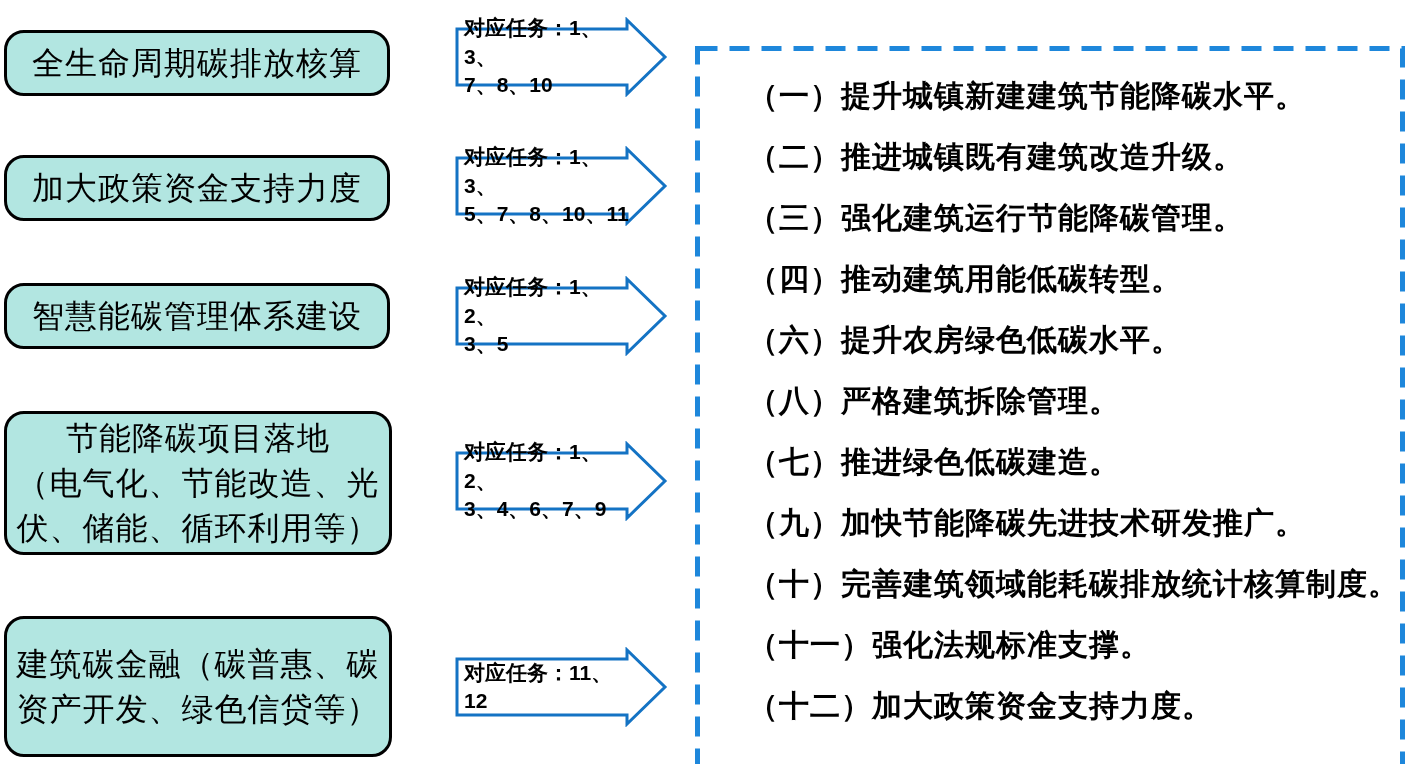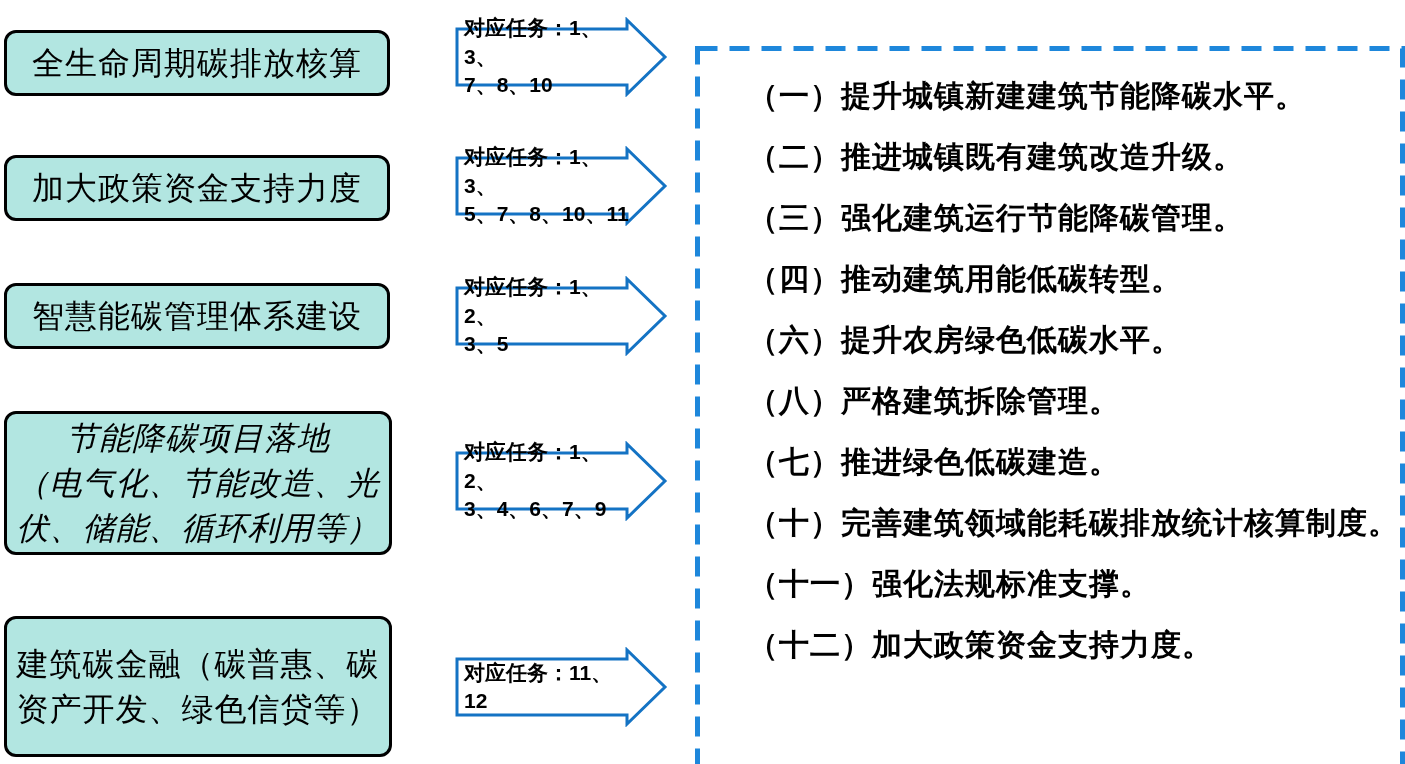--- a/index.html
+++ b/index.html
@@ -16,34 +16,34 @@
     background: #ffffff;
     overflow: hidden;
   }
   
   .srcbox {
     position: absolute;
     left: 4px;
     box-sizing: border-box;
     background: #B2E6E1;
     border: 3px solid #000000;
-    border-radius: 12px;
+    border-radius: 20px;
     display: flex;
     align-items: center;
     justify-content: center;
     text-align: center;
     font-size: 32px;
     line-height: 45px;
     white-space: pre-line;
     letter-spacing: 1px;
   }
   .box1 { top: 30px;  width: 386px; height: 66px;  }
   .box2 { top: 155px; width: 386px; height: 66px;  }
   .box3 { top: 283px; width: 386px; height: 66px;  }
-  .box4 { top: 411px; width: 388px; height: 144px; font-style: italic; }
+  .box4 { top: 411px; width: 388px; height: 144px; }
   .box5 { top: 616px; width: 388px; height: 141px; }
   
   .arrow {
     position: absolute;
     left: 454px;
     width: 215px;
     height: 80px;
   }
   .arrow svg { position: absolute; left: 0; top: 0; }
   .arrow .alabel {
@@ -156,19 +156,20 @@
       <rect x="2.5" y="2.5" width="705" height="759" fill="none" stroke="#1E87DB" stroke-width="5" stroke-dasharray="20 12"></rect>
     </svg>
     <div class="task-list">
       <div class="task-item">（一）提升城镇新建建筑节能降碳水平。</div>
       <div class="task-item">（二）推进城镇既有建筑改造升级。</div>
       <div class="task-item">（三）强化建筑运行节能降碳管理。</div>
       <div class="task-item">（四）推动建筑用能低碳转型。</div>
       <div class="task-item">（六）提升农房绿色低碳水平。</div>
       <div class="task-item">（八）严格建筑拆除管理。</div>
       <div class="task-item">（七）推进绿色低碳建造。</div>
+      <div class="task-item">（九）加快节能降碳先进技术研发推广。</div>
       <div class="task-item">（十）完善建筑领域能耗碳排放统计核算制度。</div>
       <div class="task-item">（十一）强化法规标准支撑。</div>
       <div class="task-item">（十二）加大政策资金支持力度。</div>
     </div>
   </div>
 
 </div>
 
 </body></html>

